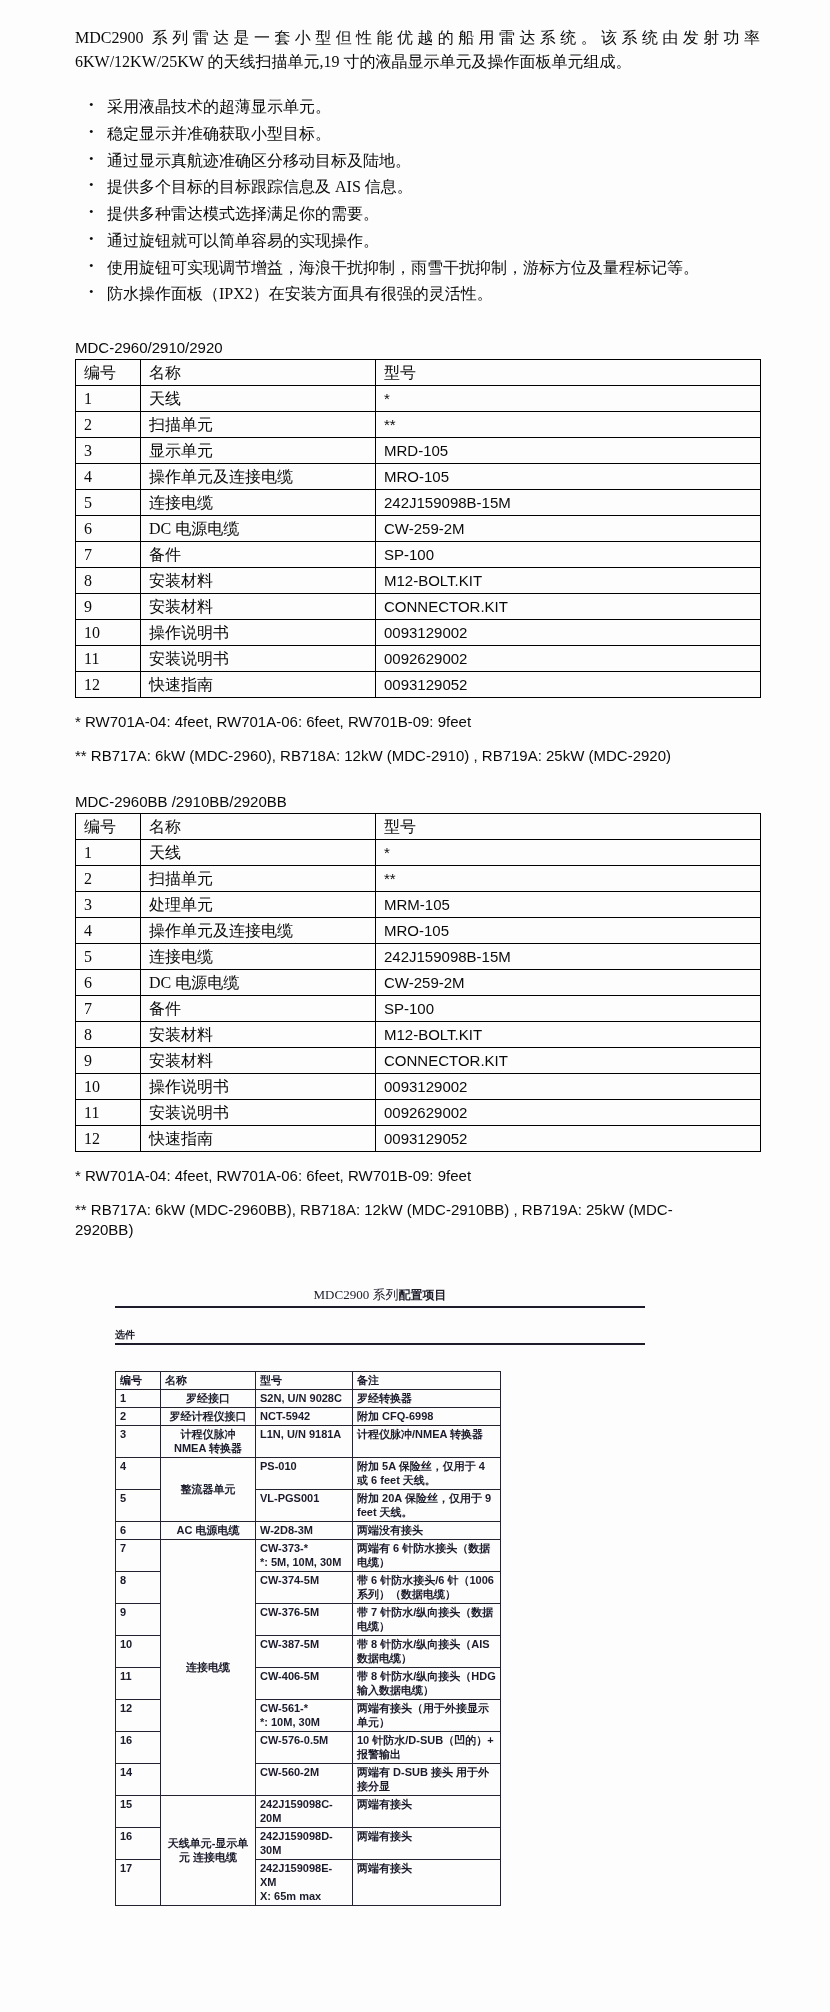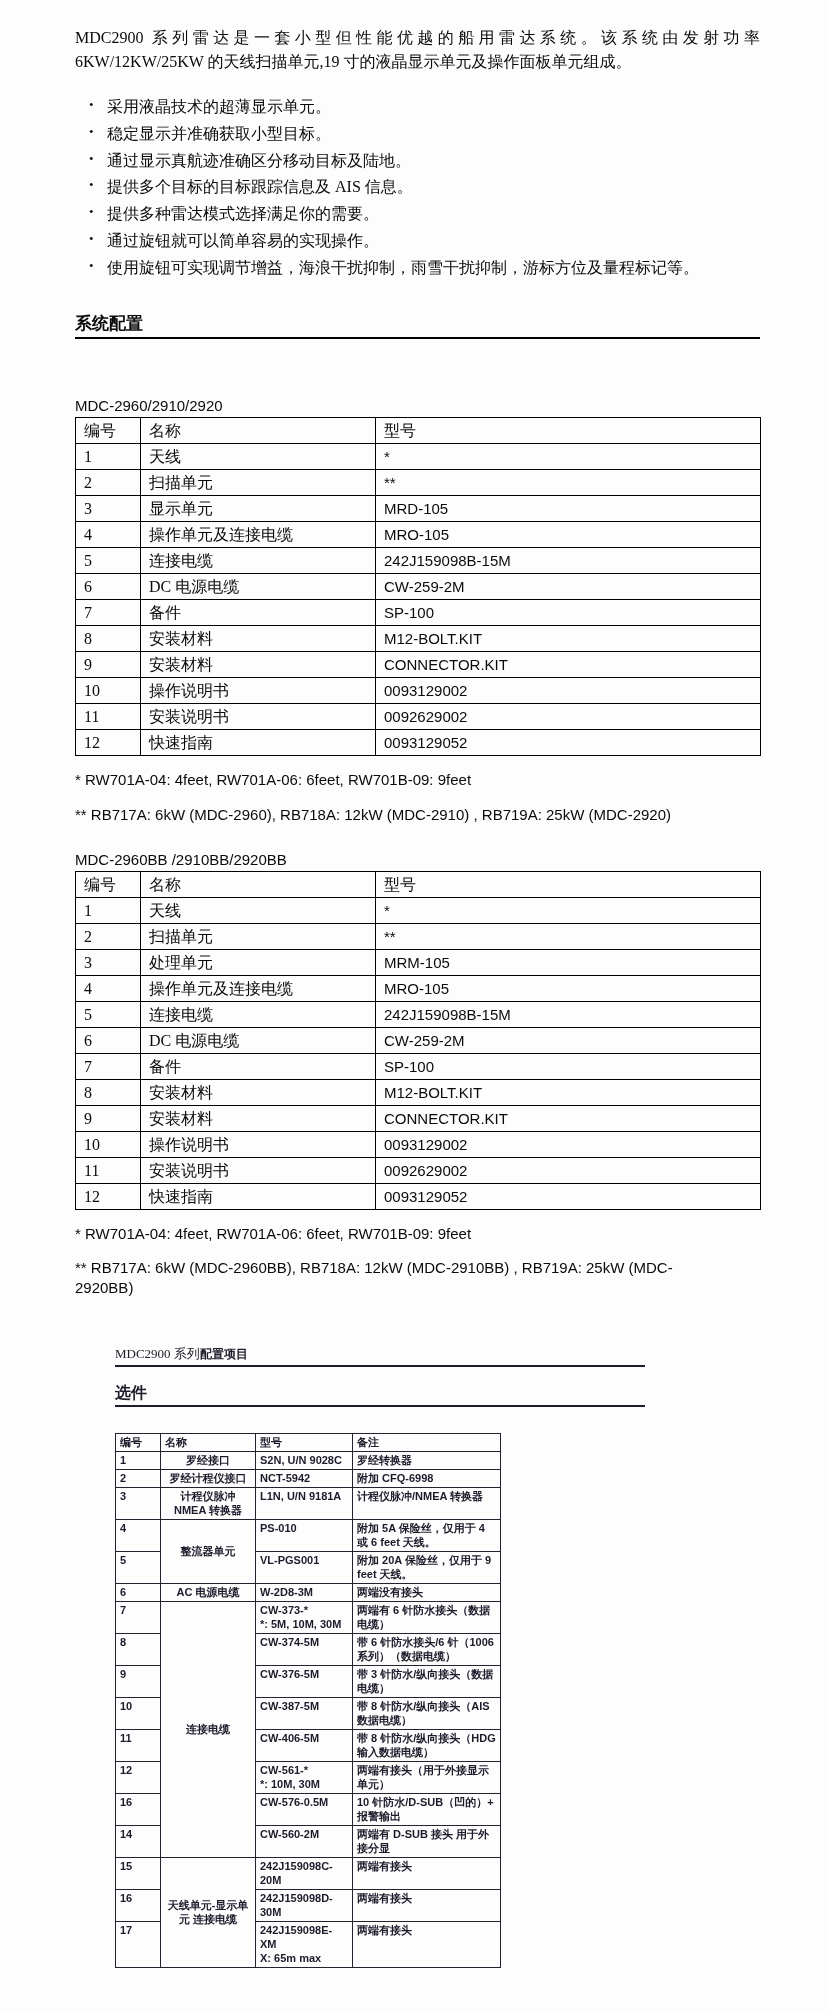--- a/index.html
+++ b/index.html
@@ -17,25 +17,25 @@
   table.config col.c1{width:65px;}
   table.config col.c2{width:235px;}
   table.config col.c3{width:385px;}
   table.config th,table.config td{border:1.5px solid #000;font-weight:normal;text-align:left;vertical-align:middle;padding:2px 8px;font-size:16px;line-height:19px;height:21px;}
   table.config td:first-child{font-family:"Liberation Serif",serif;}
   table.config td:nth-child(3){font-family:"Liberation Sans","DejaVu Sans",sans-serif;font-size:15px;}
   .footnote{font-family:"Liberation Sans","DejaVu Sans",sans-serif;font-size:15px;line-height:1.35;max-width:610px;margin:14px 0;}
   .tbl-block{margin-bottom:26px;}
   
   .page2{margin-left:40px;margin-top:46px;color:#1c1c2a;}
-  .p2-header{display:flex;justify-content:flex-start;align-items:flex-end;width:530px;border-bottom:2px solid #1c1c2a;padding-bottom:2px;}
+  .p2-header{display:flex;justify-content:center;align-items:flex-end;width:530px;border-bottom:2px solid #1c1c2a;padding-bottom:2px;}
   .p2-header .left{font-size:13px;}
   .p2-header .right{font-size:12px;font-weight:bold;}
   .p2-sub-wrap{width:530px;border-bottom:2px solid #1c1c2a;margin-top:16px;padding-bottom:1px;}
-  .p2-sub{font-size:16px;font-weight:bold;display:inline;}
+  .p2-sub{font-size:10px;font-weight:bold;display:inline;}
   table.options{border-collapse:collapse;width:385px;table-layout:fixed;margin-top:26px;font-family:"Liberation Sans","DejaVu Sans",sans-serif;font-weight:bold;color:#1b1b2b;}
   table.options col.o1{width:45px;}
   table.options col.o2{width:95px;}
   table.options col.o3{width:97px;}
   table.options col.o4{width:148px;}
   table.options th,table.options td{border:1.6px solid #23232f;text-align:left;padding:1px 4px 2px 4px;font-size:11px;line-height:14px;vertical-align:top;}
   table.options th{font-weight:bold;}
   table.options td.name-cell{vertical-align:middle;text-align:center;}
   table.options td .mline{display:block;}
 </style>
@@ -47,25 +47,23 @@
   <p class="para">MDC2900 系列雷达是一套小型但性能优越的船用雷达系统。该系统由发射功率 6KW/12KW/25KW 的天线扫描单元,19 寸的液晶显示单元及操作面板单元组成。</p>
 
   <ul class="features">
       <li>采用液晶技术的超薄显示单元。</li>
       <li>稳定显示并准确获取小型目标。</li>
       <li>通过显示真航迹准确区分移动目标及陆地。</li>
       <li>提供多个目标的目标跟踪信息及 AIS 信息。</li>
       <li>提供多种雷达模式选择满足你的需要。</li>
       <li>通过旋钮就可以简单容易的实现操作。</li>
       <li>使用旋钮可实现调节增益，海浪干扰抑制，雨雪干扰抑制，游标方位及量程标记等。</li>
+      <li>防水操作面板（IPX2）在安装方面具有很强的灵活性。</li>
     </ul>
 
-  <div class="section-heading-wrap">
-    <h2 class="section-heading">系统配置</h2>
-  </div>
 
   <div class="tbl-block">
     <div class="tbl-title">MDC-2960/2910/2920</div>
     <table class="config">
       <colgroup>
           <col class="c1">
           <col class="c2">
           <col class="c3">
         </colgroup>
       <thead>
@@ -309,21 +307,21 @@
             <td>
               <span class="mline">CW-374-5M</span>
             </td>
             <td>带 6 针防水接头/6 针（1006 系列）（数据电缆）</td>
           </tr>
           <tr>
             <td>9</td>
             <td>
               <span class="mline">CW-376-5M</span>
             </td>
-            <td>带 3 针防水/纵向接头（数据电缆）</td>
+            <td>带 7 针防水/纵向接头（数据电缆）</td>
           </tr>
           <tr>
             <td>10</td>
             <td>
               <span class="mline">CW-387-5M</span>
             </td>
             <td>带 8 针防水/纵向接头（AIS 数据电缆）</td>
           </tr>
           <tr>
             <td>11</td>

